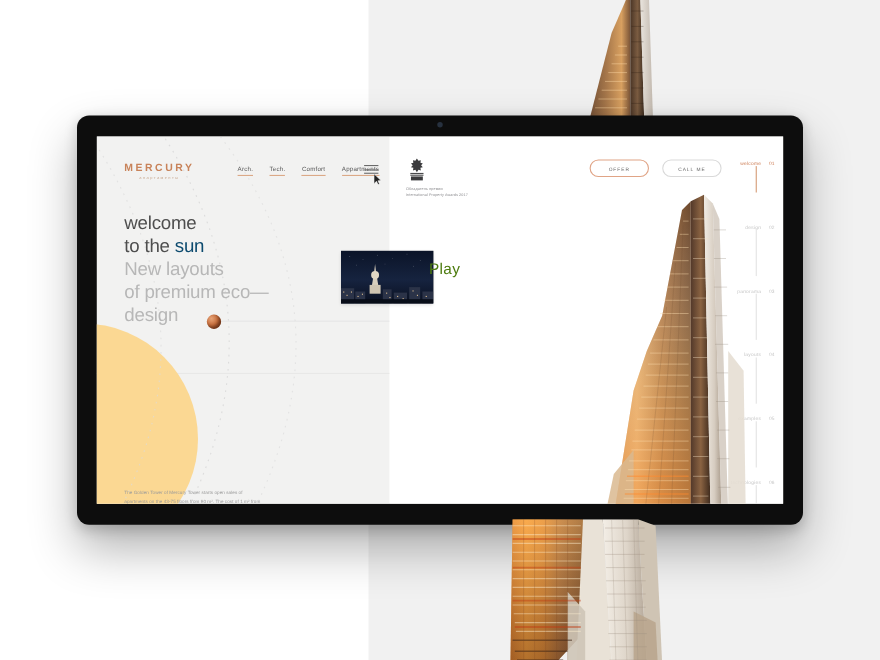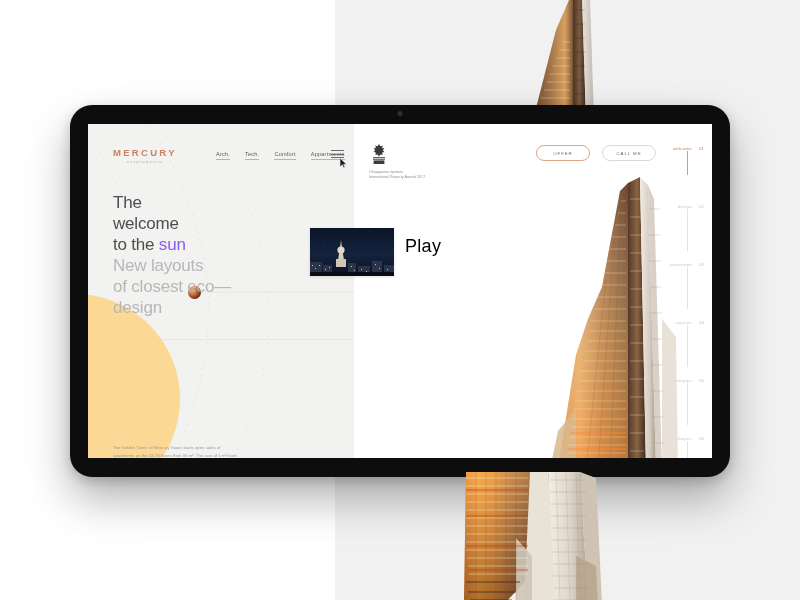--- a/index.html
+++ b/index.html
@@ -20,21 +20,21 @@
   #tower-top { left:500px; top:-6px; width:130px; height:126px; z-index:2; }
   #tower-bottom { left:420px; top:472px; width:230px; height:132px; z-index:6; }
   #tower-screen { left:466px; top:150px; width:186px; height:320px; z-index:5; }
 
   .tower-svg { width:100%; height:100%; display:block; }
 
   
   #tablet {
     position:absolute; left:70px; top:105px; width:660px; height:372px;
     background:#0d0d0d;
-    border-radius:22px;
+    border-radius:11px;
     z-index:4;
     box-shadow:0 22px 44px rgba(0,0,0,0.30), 0 4px 12px rgba(0,0,0,0.18);
   }
   #tablet-camera {
     position:absolute; left:50%; top:6px; transform:translateX(-50%);
     width:5px; height:5px; border-radius:50%;
     background:#27313f;
   }
   #screen {
     position:absolute; left:18px; top:19px; width:624px; height:334px;
@@ -120,37 +120,37 @@
   .sn-row.active .sn-bar { background:#d59b76; height:24px; }
   .sn-gap { height:50px; }
 
   
   #play-thumb {
     position:absolute; left:222px; top:104px; width:84px; height:48px;
     background:#0c1220; overflow:hidden;
     box-shadow:0 1px 3px rgba(0,0,0,0.12);
   }
   #play-label {
-    position:absolute; left:317px; top:112px;
-    font-size:18px; color:#000000; letter-spacing:0.3px;
+    position:absolute; left:302px; top:112px;
+    font-size:14px; color:#4d7c0f; letter-spacing:0.3px;
   }
 
   
   #desc {
     position:absolute; left:25px; top:320px;
     width:128px; font-size:4.2px; line-height:1.85; color:#9a9a9a;
     letter-spacing:0.05px;
   }
 
   
   #headline {
     position:absolute; left:25px; top:68px;
     font-size:17px; line-height:1.24; color:#4e4e4e; letter-spacing:-0.2px;
   }
-  #headline .sun-word { color:#8b5cf6; }
+  #headline .sun-word { color:#0c4a6e; }
   #headline .muted { color:#b7b7b7; }
 
   
   #screen-divider {
     position:absolute; left:0; top:215px; width:266px; height:1px; background:#e8e8e7;
   }
 </style>
 </head>
 <body>
 
@@ -255,25 +255,24 @@
       <div>Обладатель премии</div>
       <div>International Property Awards 2017</div>
     </div>
 
     <div id="cta-row">
       <div class="cta accent">OFFER</div>
       <div class="cta">CALL ME</div>
     </div>
 
     <div id="headline">
-      <div>The</div>
       <div>welcome</div>
       <div><span>to the </span><span class="sun-word">sun</span></div>
       <div class="muted">New layouts</div>
-      <div class="muted">of closest eco—</div>
+      <div class="muted">of premium eco—</div>
       <div class="muted">design</div>
     </div>
 
     <div id="play-thumb">
       <svg width="84" height="48" viewBox="0 0 84 48" preserveAspectRatio="none">
         <defs>
           <linearGradient id="sky" x1="0" y1="0" x2="0" y2="1">
             <stop offset="0" stop-color="#0b1428"></stop>
               <stop offset="0.55" stop-color="#16233f"></stop>
             <stop offset="1" stop-color="#0a1020"></stop>

